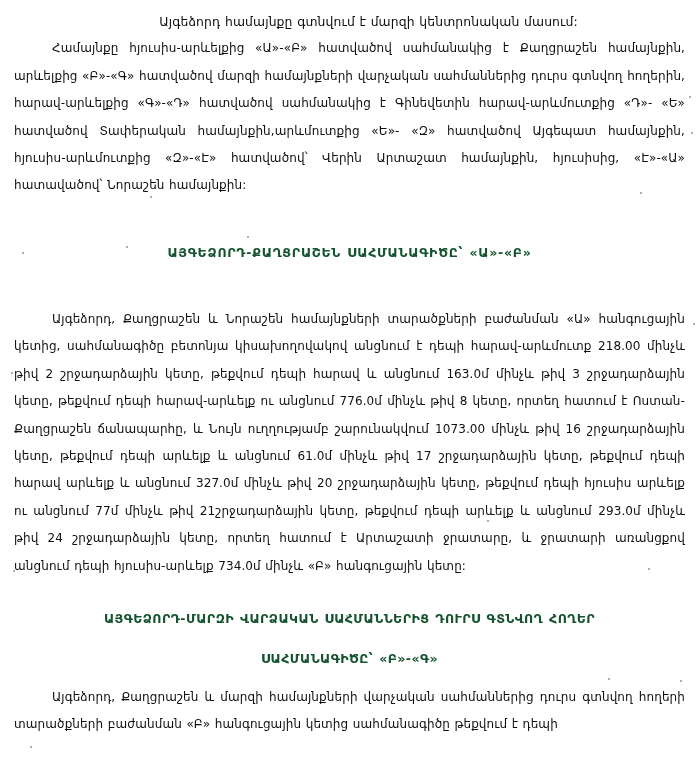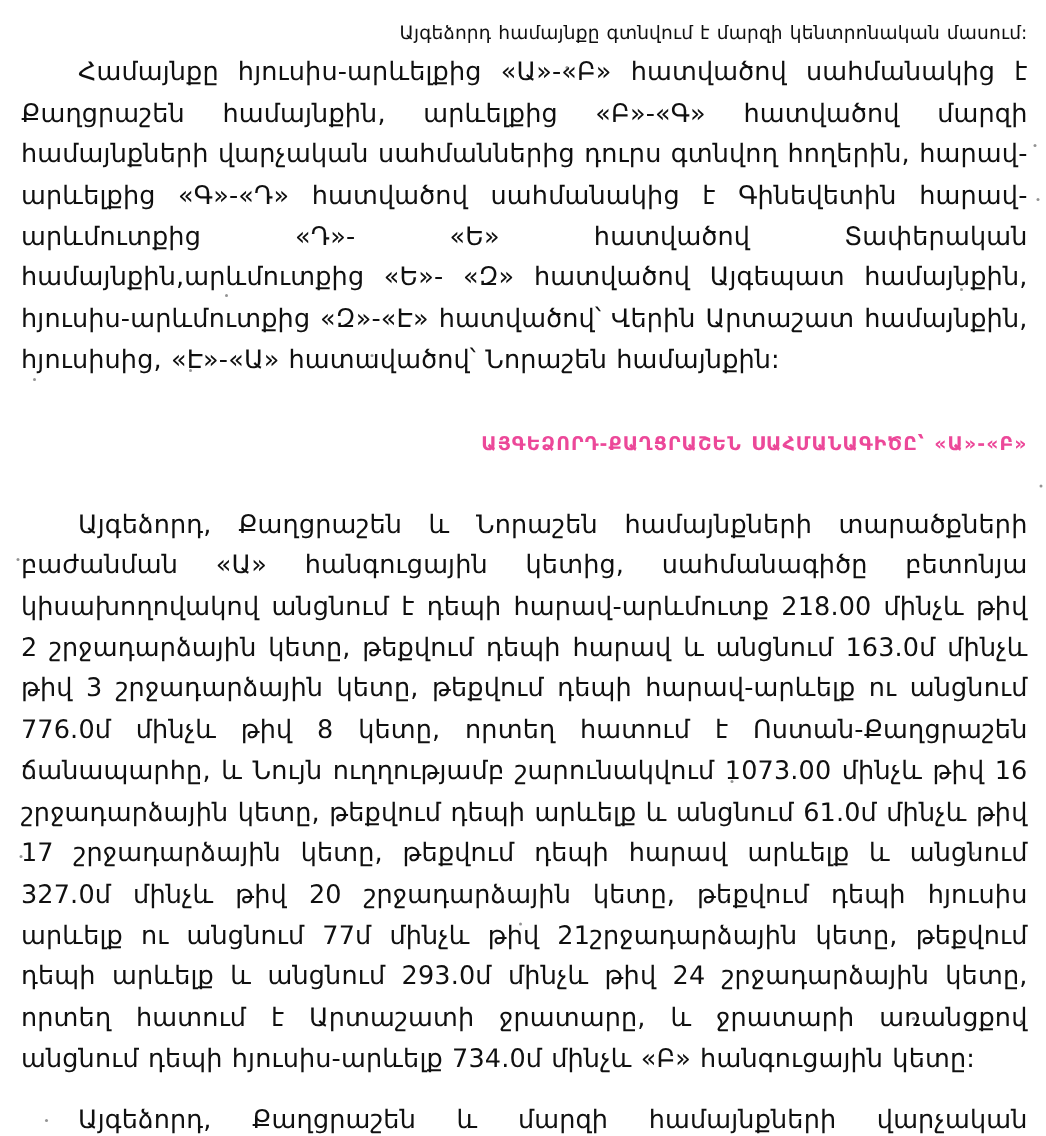--- a/index.html
+++ b/index.html
@@ -22,50 +22,50 @@
     padding: 0;
   }
   .doc-body {
     position: absolute;
     left: 14px;
     right: 12px;
     top: 8px;
   }
   p.para {
     margin: 0;
-    font-size: 17px;
+    font-size: 12px;
     line-height: 27.4px;
     text-align: justify;
     text-justify: inter-word;
     letter-spacing: 0.1px;
     word-spacing: 0.6px;
     color: #101010;
   }
   p.para.indent {
     text-indent: 38px;
   }
   p.single {
     margin: 0;
     font-size: 12.4px;
     line-height: 27.4px;
-    text-align: right;
+    text-align: center;
     text-indent: 38px;
     letter-spacing: 0.1px;
     word-spacing: 0.6px;
     color: #101010;
   }
   .heading {
-    margin: 0;
+    margin: 12px;
     font-size: 12.6px;
     line-height: 27.4px;
-    text-align: right;
+    text-align: center;
     font-weight: bold;
     letter-spacing: 0.7px;
     word-spacing: 1.2px;
-    color: #ec4899;
+    color: #14532d;
   }
   .heading.block2 {
     letter-spacing: 0.4px;
   }
   .spacer-lg { height: 27.4px; }
   .spacer-md { height: 27.4px; }
   .spacer-sm { height: 13px; }
   .speck {
     position: absolute;
     background: #3a3a3a;
@@ -96,21 +96,23 @@
 
     <p class="heading">ԱՅԳԵՁՈՐԴ-ՔԱՂՑՐԱՇԵՆ ՍԱՀՄԱՆԱԳԻԾԸ՝ «Ա»-«Բ»</p>
 
     <div class="spacer-md"></div>
 
     <p class="para indent">Այգեձորդ, Քաղցրաշեն և Նորաշեն համայնքների տարածքների բաժանման «Ա» հանգուցային կետից, սահմանագիծը բետոնյա կիսախողովակով անցնում է դեպի հարավ-արևմուտք 218.00 մինչև թիվ 2 շրջադարձային կետը, թեքվում դեպի հարավ և անցնում 163.0մ մինչև թիվ 3 շրջադարձային կետը, թեքվում դեպի հարավ-արևելք ու անցնում 776.0մ մինչև թիվ 8 կետը, որտեղ հատում է Ոստան-Քաղցրաշեն ճանապարհը, և Նույն ուղղությամբ շարունակվում 1073.00 մինչև թիվ 16 շրջադարձային կետը, թեքվում դեպի արևելք և անցնում 61.0մ մինչև թիվ 17 շրջադարձային կետը, թեքվում դեպի հարավ արևելք և անցնում 327.0մ մինչև թիվ 20 շրջադարձային կետը, թեքվում դեպի հյուսիս արևելք ու անցնում 77մ մինչև թիվ 21շրջադարձային կետը, թեքվում դեպի արևելք և անցնում 293.0մ մինչև թիվ 24 շրջադարձային կետը, որտեղ հատում է Արտաշատի ջրատարը, և ջրատարի առանցքով անցնում դեպի հյուսիս-արևելք 734.0մ մինչև «Բ» հանգուցային կետը:</p>
 
 
     <div class="spacer-sm"></div>
 
+    <p class="heading block2">ԱՅԳԵՁՈՐԴ-ՄԱՐԶԻ ՎԱՐՁԱԿԱՆ ՍԱՀՄԱՆՆԵՐԻՑ ԴՈՒՐՍ ԳՏՆՎՈՂ ՀՈՂԵՐ</p>
 
+    <p class="heading block2">ՍԱՀՄԱՆԱԳԻԾԸ՝ «Բ»-«Գ»</p>
 
     <p class="para indent">Այգեձորդ, Քաղցրաշեն և մարզի համայնքների վարչական սահմաններից դուրս գտնվող հողերի տարածքների բաժանման «Բ» հանգուցային կետից սահմանագիծը թեքվում է դեպի</p>
 
   </div>
 
   <div class="scan-noise">
     <span class="speck" style="left:377px;top:44px;"></span>
     <span class="speck" style="left:691px;top:132px;"></span>
     <span class="speck" style="left:689px;top:96px;"></span>
     <span class="speck" style="left:150px;top:196px;"></span>

